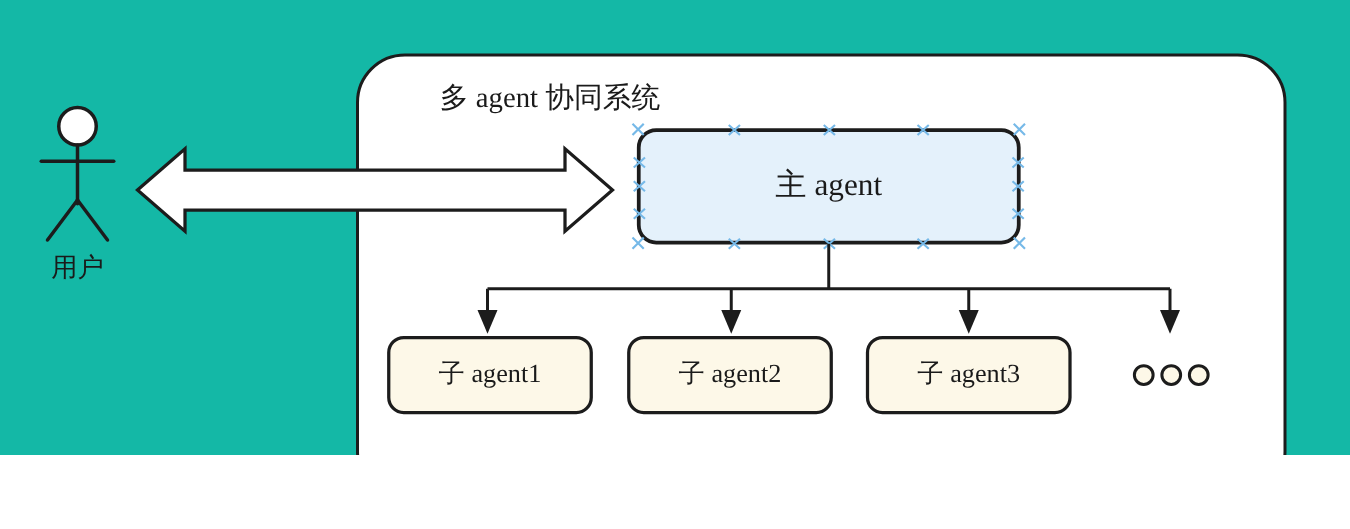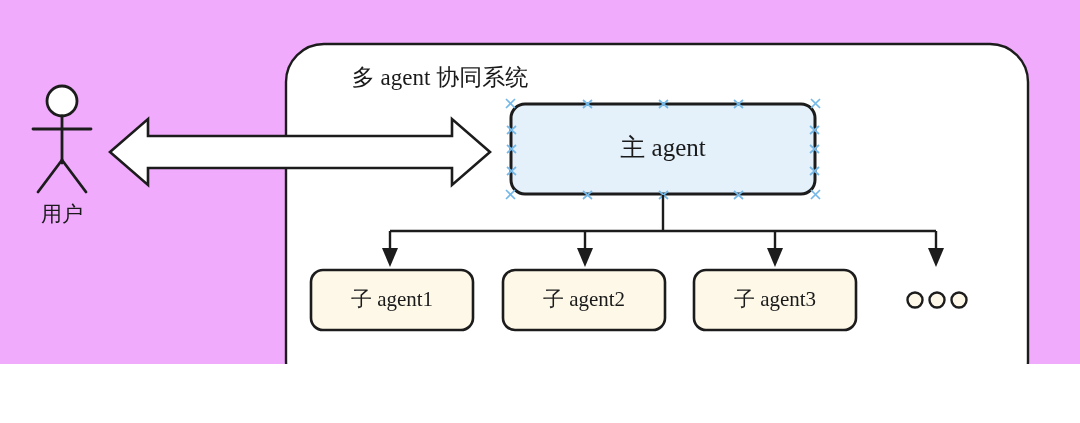--- a/index.html
+++ b/index.html
@@ -8,21 +8,21 @@
     padding: 0;
     background: #ffffff;
   }
   body {
     font-family: "Liberation Serif", "DejaVu Serif", serif;
   }
   #canvas {
     position: relative;
     width: 1080px;
     height: 364px;
-    background: #f0abfc;
+    background: #14b8a6;
     overflow: hidden;
   }
   #diagram-svg {
     position: absolute;
     left: 0;
     top: 0;
     width: 1080px;
     height: 423px;
     display: block;
   }

